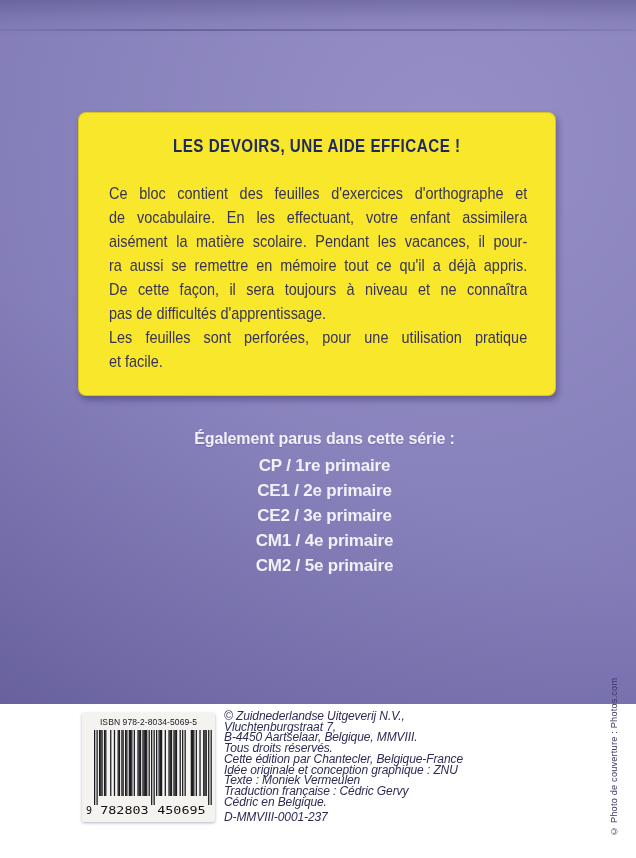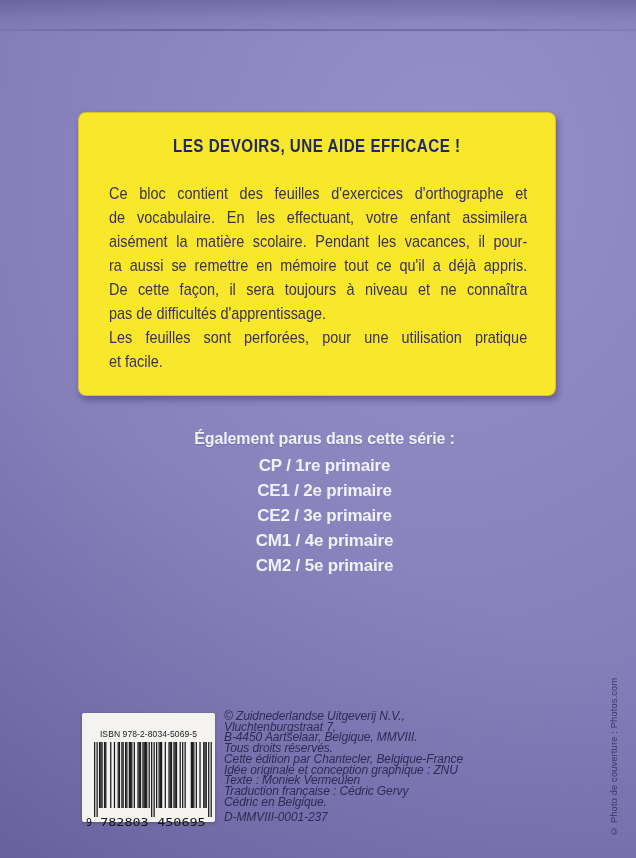--- a/index.html
+++ b/index.html
@@ -2,21 +2,21 @@
 <html><head>
 <meta charset="utf-8">
 <style>
   * { margin:0; padding:0; box-sizing:border-box; }
   html,body { width:636px; height:858px; }
   body {
     font-family:"Liberation Sans", sans-serif;
     overflow:hidden;
   }
   .cover {
-    position:relative; width:636px; height:858px;
+    position:relative; width:636px; height:704px;
     background: radial-gradient(ellipse 130% 115% at 70% 20%,
       #968fc7 0%, #8882bc 45%, #7b74b2 75%, #6c66a6 100%);
   }
   .top-shade {
     position:absolute; top:0; left:0; right:0; height:36px;
     background:linear-gradient(180deg, rgba(52,47,102,0.30), rgba(52,47,102,0.08) 55%, rgba(52,47,102,0) 100%);
     pointer-events:none;
   }
   .crease {
     position:absolute; top:29px; left:0; right:0; height:2px;
@@ -70,21 +70,21 @@
   .series-list { margin-top:3px; }
 
   
   .barcode-box {
     position:absolute; left:82px; top:713px; width:133px; height:109px;
     background:#f4f3f0; border-radius:2px;
     box-shadow:0 1px 3px rgba(40,32,80,0.35);
     text-align:center;
   }
   .isbn-label {
-    margin-top:16px;
+    margin-top:4px;
     font-size:8.5px; letter-spacing:0.1px; color:#17171f;
   }
   #barcode-svg { display:block; margin:3px auto 0; }
 
   .colophon {
     position:absolute; left:224px; top:711px; width:260px;
     color:#2e2c55;
     font-size:12px; line-height:10.7px; letter-spacing:-0.1px;font-style:italic;
   }
   .colophon-code { margin-top:5px; }

